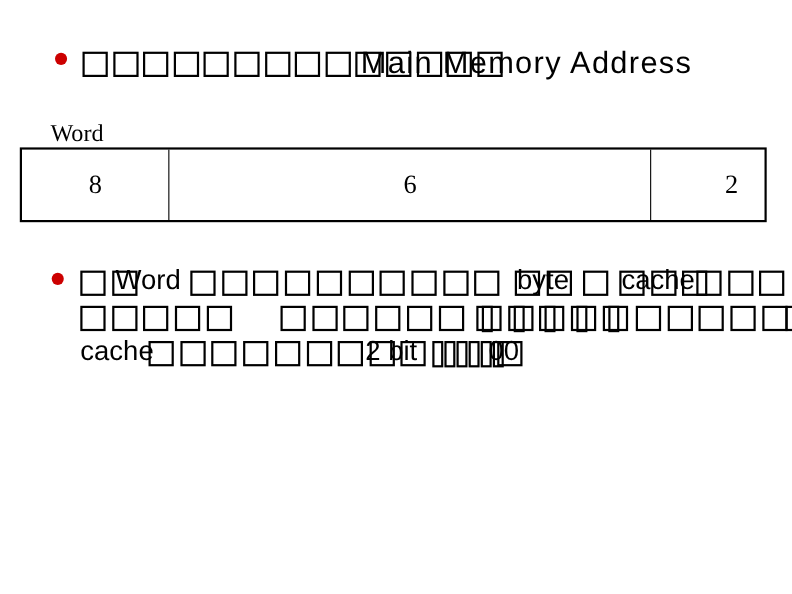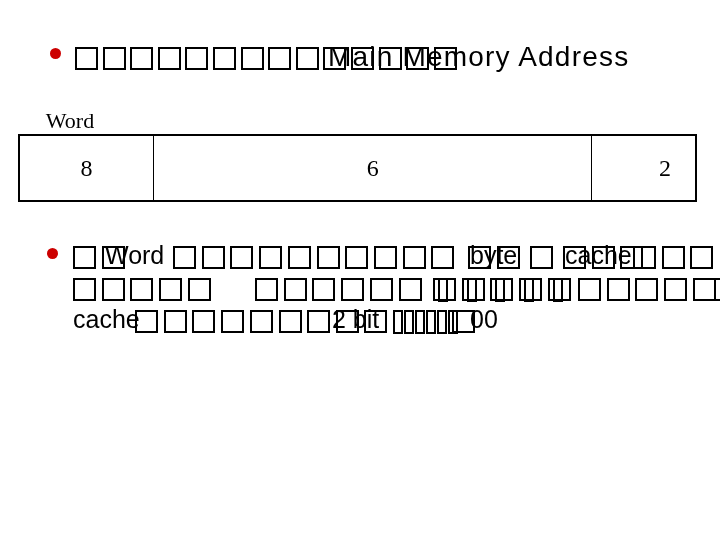--- a/index.html
+++ b/index.html
@@ -138,16 +138,16 @@
       <span class="tofu" style="left: 335.9px;"></span>
       <span class="tofu" style="left: 364px;"></span>
       <span class="ovtext" style="left: 332px;">2 bit</span>
       <span class="ntofu" style="left: 393px;"></span>
       <span class="ntofu" style="left: 404px;"></span>
       <span class="ntofu" style="left: 415px;"></span>
       <span class="ntofu" style="left: 426px;"></span>
       <span class="ntofu" style="left: 437px;"></span>
       <span class="ntofu" style="left: 448px;"></span>
       <span class="tofu" style="left: 452px;"></span>
-      <span class="ovtext" style="left: 470px;">00</span>
+      <span class="ovtext" style="left: 444px;">00</span>
     </div>
 
 </div>
 
 </body></html>

